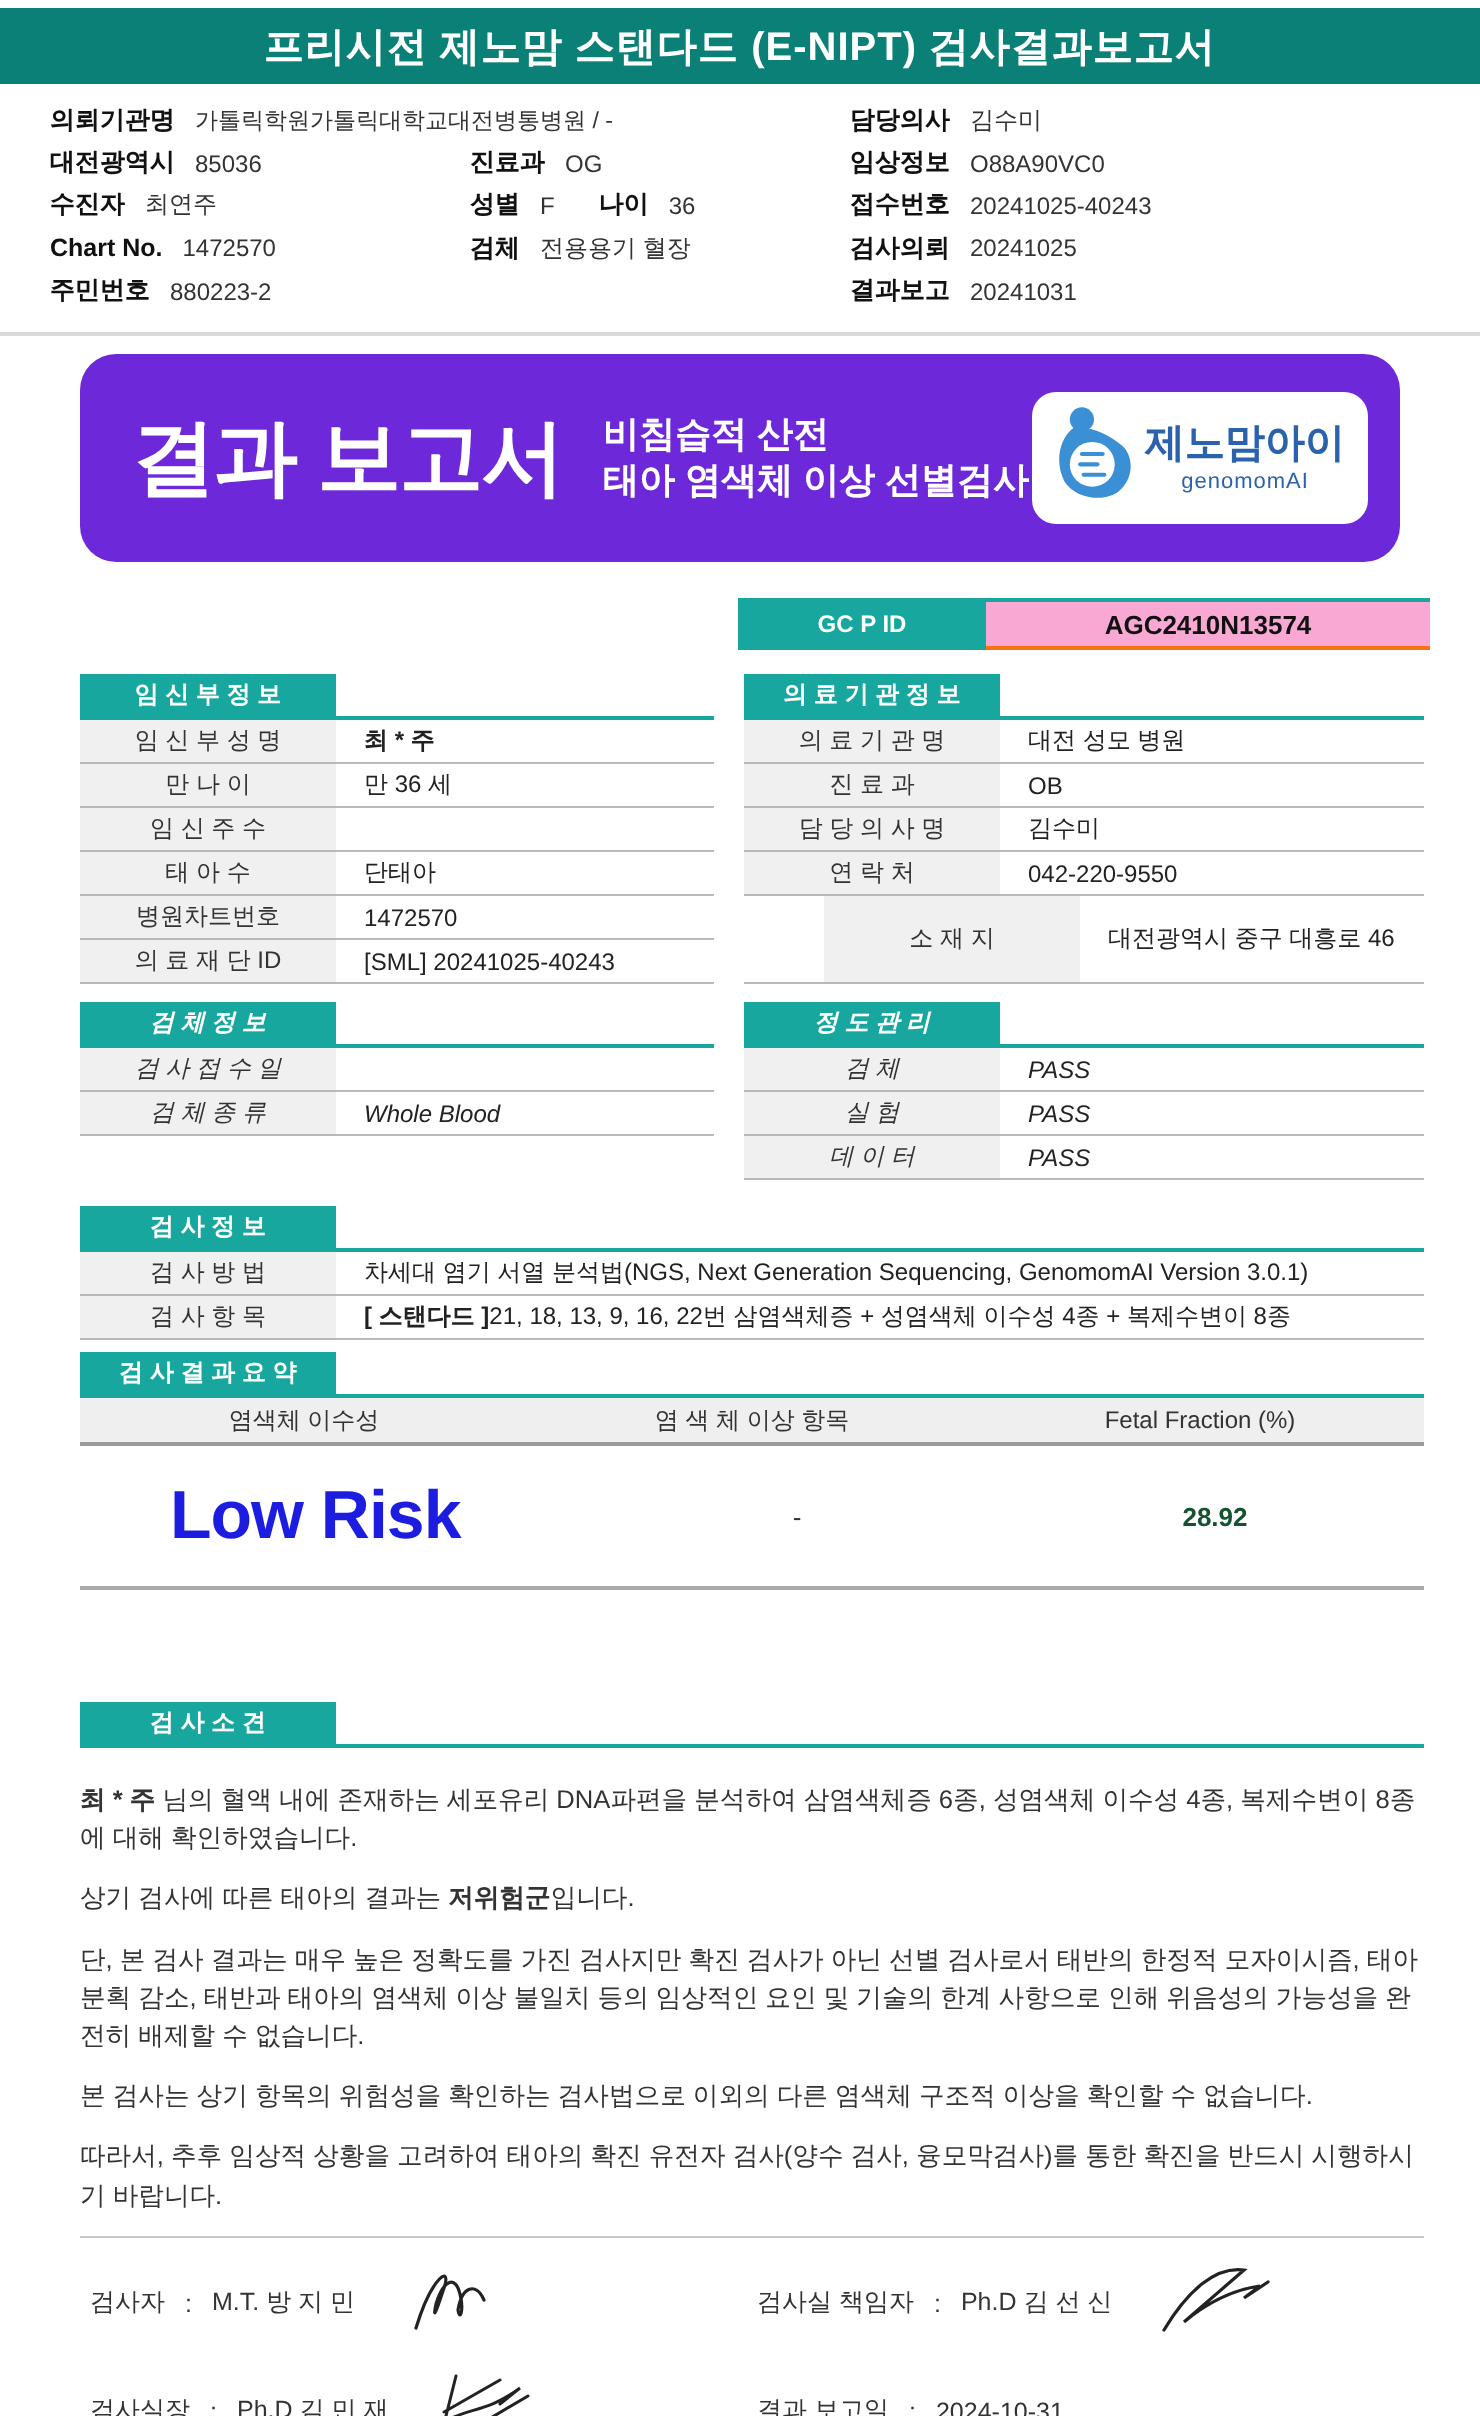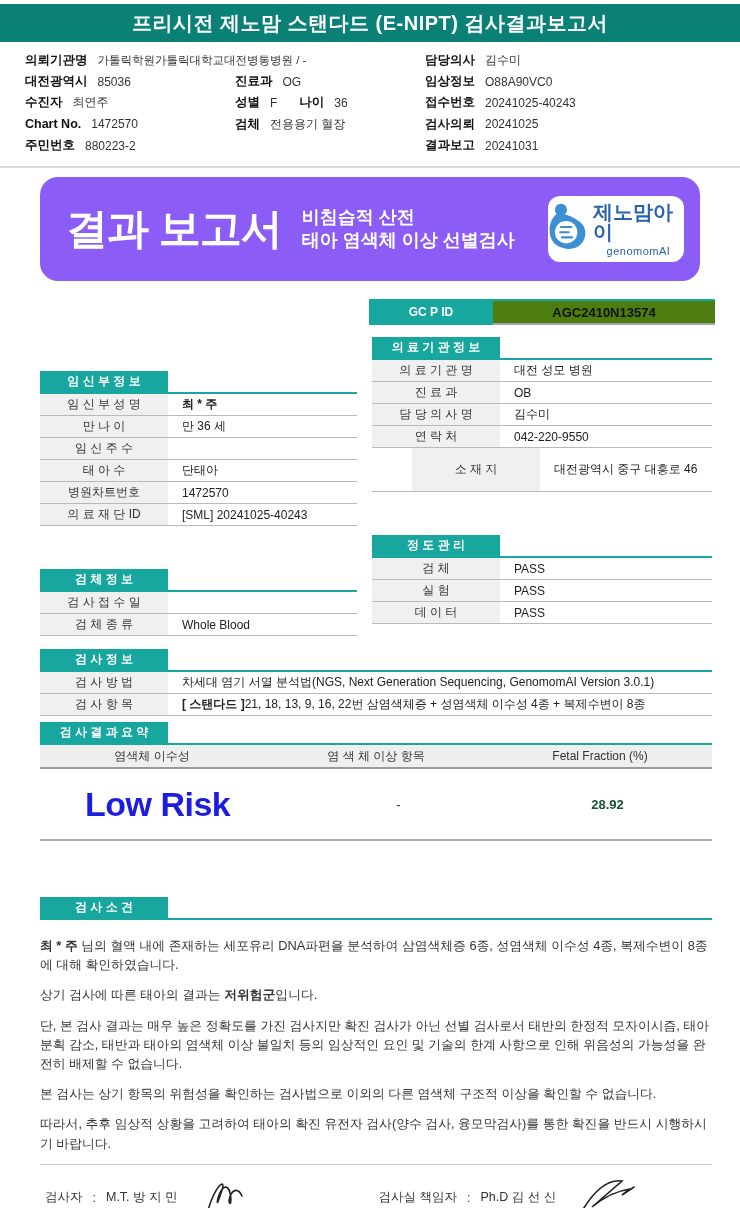--- a/index.html
+++ b/index.html
@@ -19,41 +19,41 @@
   .ic1 { width:400px; display:flex; align-items:center; }
   .ic1.narrow { width:210px; }
   .ic2 { width:190px; display:flex; align-items:center; }
   .ic3 { flex:1; display:flex; align-items:center; }
   .il { font-weight:bold; color:#111; margin-right:10px; font-size:12.5px; white-space:nowrap; }
   .iv { color:#333; white-space:nowrap; }
   .iv.small { font-size:11.5px; }
   .gap { margin-left:22px; }
 
   
-  .banner { margin:9px 40px 0 40px; height:104px; background:#8b5cf6; border-radius:18px;
+  .banner { margin:9px 40px 0 40px; height:104px; background:#6d28d9; border-radius:18px;
     display:flex; align-items:center; padding:0 16px 0 26px; }
   .banner-title { font-size:42px; font-weight:bold; color:#fff; letter-spacing:-1px; white-space:nowrap; }
   .banner-sub { font-size:18px; font-weight:bold; color:#fff; line-height:1.3; margin-left:20px; flex:1; }
-  .logo-box { width:136px; height:66px; background:#fff; border-radius:12px;
+  .logo-box { width:168px; height:66px; background:#fff; border-radius:12px;
     display:flex; align-items:center; justify-content:center; gap:7px; flex:none; }
   .logo-text-main { font-size:20px; font-weight:bold; color:#2b62ae; line-height:1; }
   .logo-text-sub { font-size:11px; color:#2b62ae; text-align:center; margin-top:3px; letter-spacing:.5px; }
 
   
   .gcpid-row { margin:18px 25px 0 0; display:flex; justify-content:flex-end; height:26px; }
   .gcpid-label { width:124px; background:#17a79e; color:#fff; font-size:12px; font-weight:bold;
     display:flex; align-items:center; justify-content:center; }
-  .gcpid-value { width:222px; border-top:2px solid #17a79e; border-bottom:2px solid #a3a3a3;
-    background:#4d7c0f; font-size:13px; font-weight:bold; color:#111;
+  .gcpid-value { width:222px; border-top:2px solid #17a79e; border-bottom:2px solid #f97316;
+    background:#f9a8d4; font-size:13px; font-weight:bold; color:#111;
     display:flex; align-items:center; justify-content:center; }
 
   
   .tables-row { display:flex; margin:12px 28px 0 40px; gap:15px; }
-  .tables-row.mt9 { margin-top:9px; }
-  .tbl-left { flex:0 0 317px;margin-top:34px; }
+  .tables-row.mt9 { margin-top:9px;font-style:italic; }
+  .tbl-left { flex:0 0 317px; }
   .tbl-right { flex:1; }
   .tab-line { border-bottom:2.5px solid #17a79e; }
   .tab { display:inline-block; min-width:128px; height:21px; line-height:21px; background:#17a79e;
     color:#fff; font-size:12px; font-weight:bold; text-align:center; padding:0 8px; }
   .row { display:flex; align-items:stretch; height:22px; border-bottom:1px solid #b9b9b9; font-size:12px; }
   .row.tall { height:44px;padding-left:40px; }
   .row .lbl { flex:0 0 128px; background:#f0f0f0; display:flex; align-items:center;
     justify-content:center; color:#333; white-space:nowrap; }
   .row .val { flex:1; display:flex; align-items:center; padding-left:14px; color:#222; white-space:nowrap; }
   .row .val.bold { font-weight:bold; }

